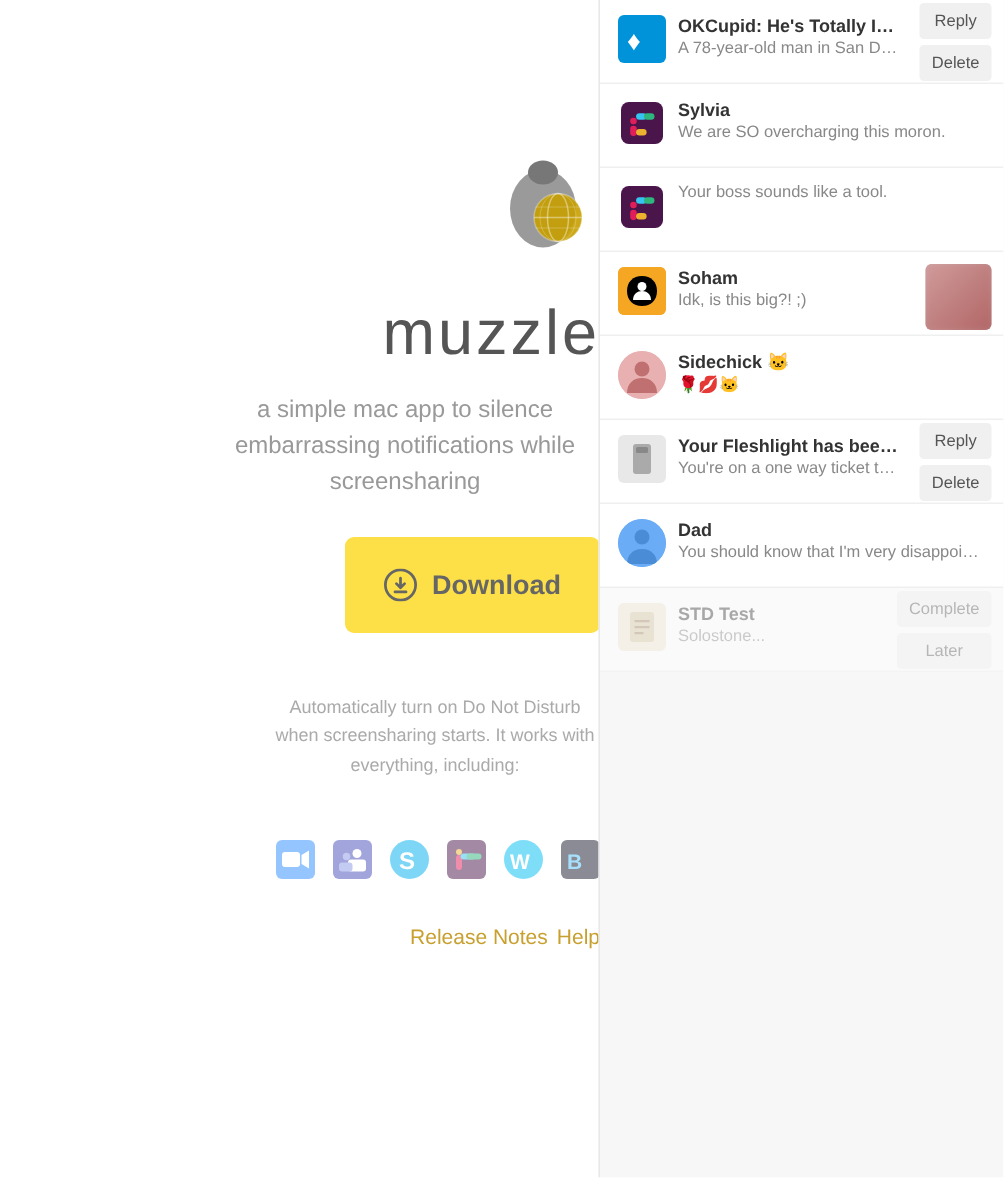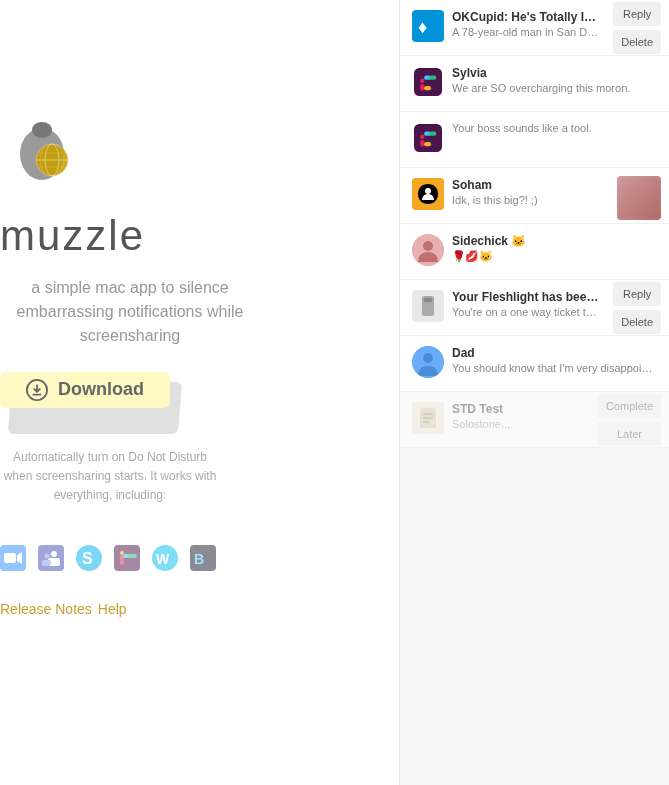--- a/index.html
+++ b/index.html
@@ -14,21 +14,21 @@
 
     
     .main-content {
       position: absolute;
       left: 0;
       top: 0;
       width: 400px;
       height: 785px;
       display: flex;
       flex-direction: column;
-      align-items: flex-start;
+      align-items: flex-end;
       justify-content: center;
       padding-bottom: 60px;
     }
 
     .logo-container {
       margin-bottom: 20px;
     }
 
     .logo-icon {
       width: 80px;
@@ -69,22 +69,22 @@
       transform: skewX(-5deg);
     }
 
     .download-btn {
       position: relative;
       display: flex;
       align-items: center;
       justify-content: center;
       gap: 10px;
       width: 170px;
-      height: 36px;
-      background: #fef9c3;
+      height: 64px;
+      background: #fde047;
       border: none;
       border-radius: 6px;
       cursor: pointer;
       text-decoration: none;
     }
 
     .download-icon-svg {
       width: 22px;
       height: 22px;
     }

